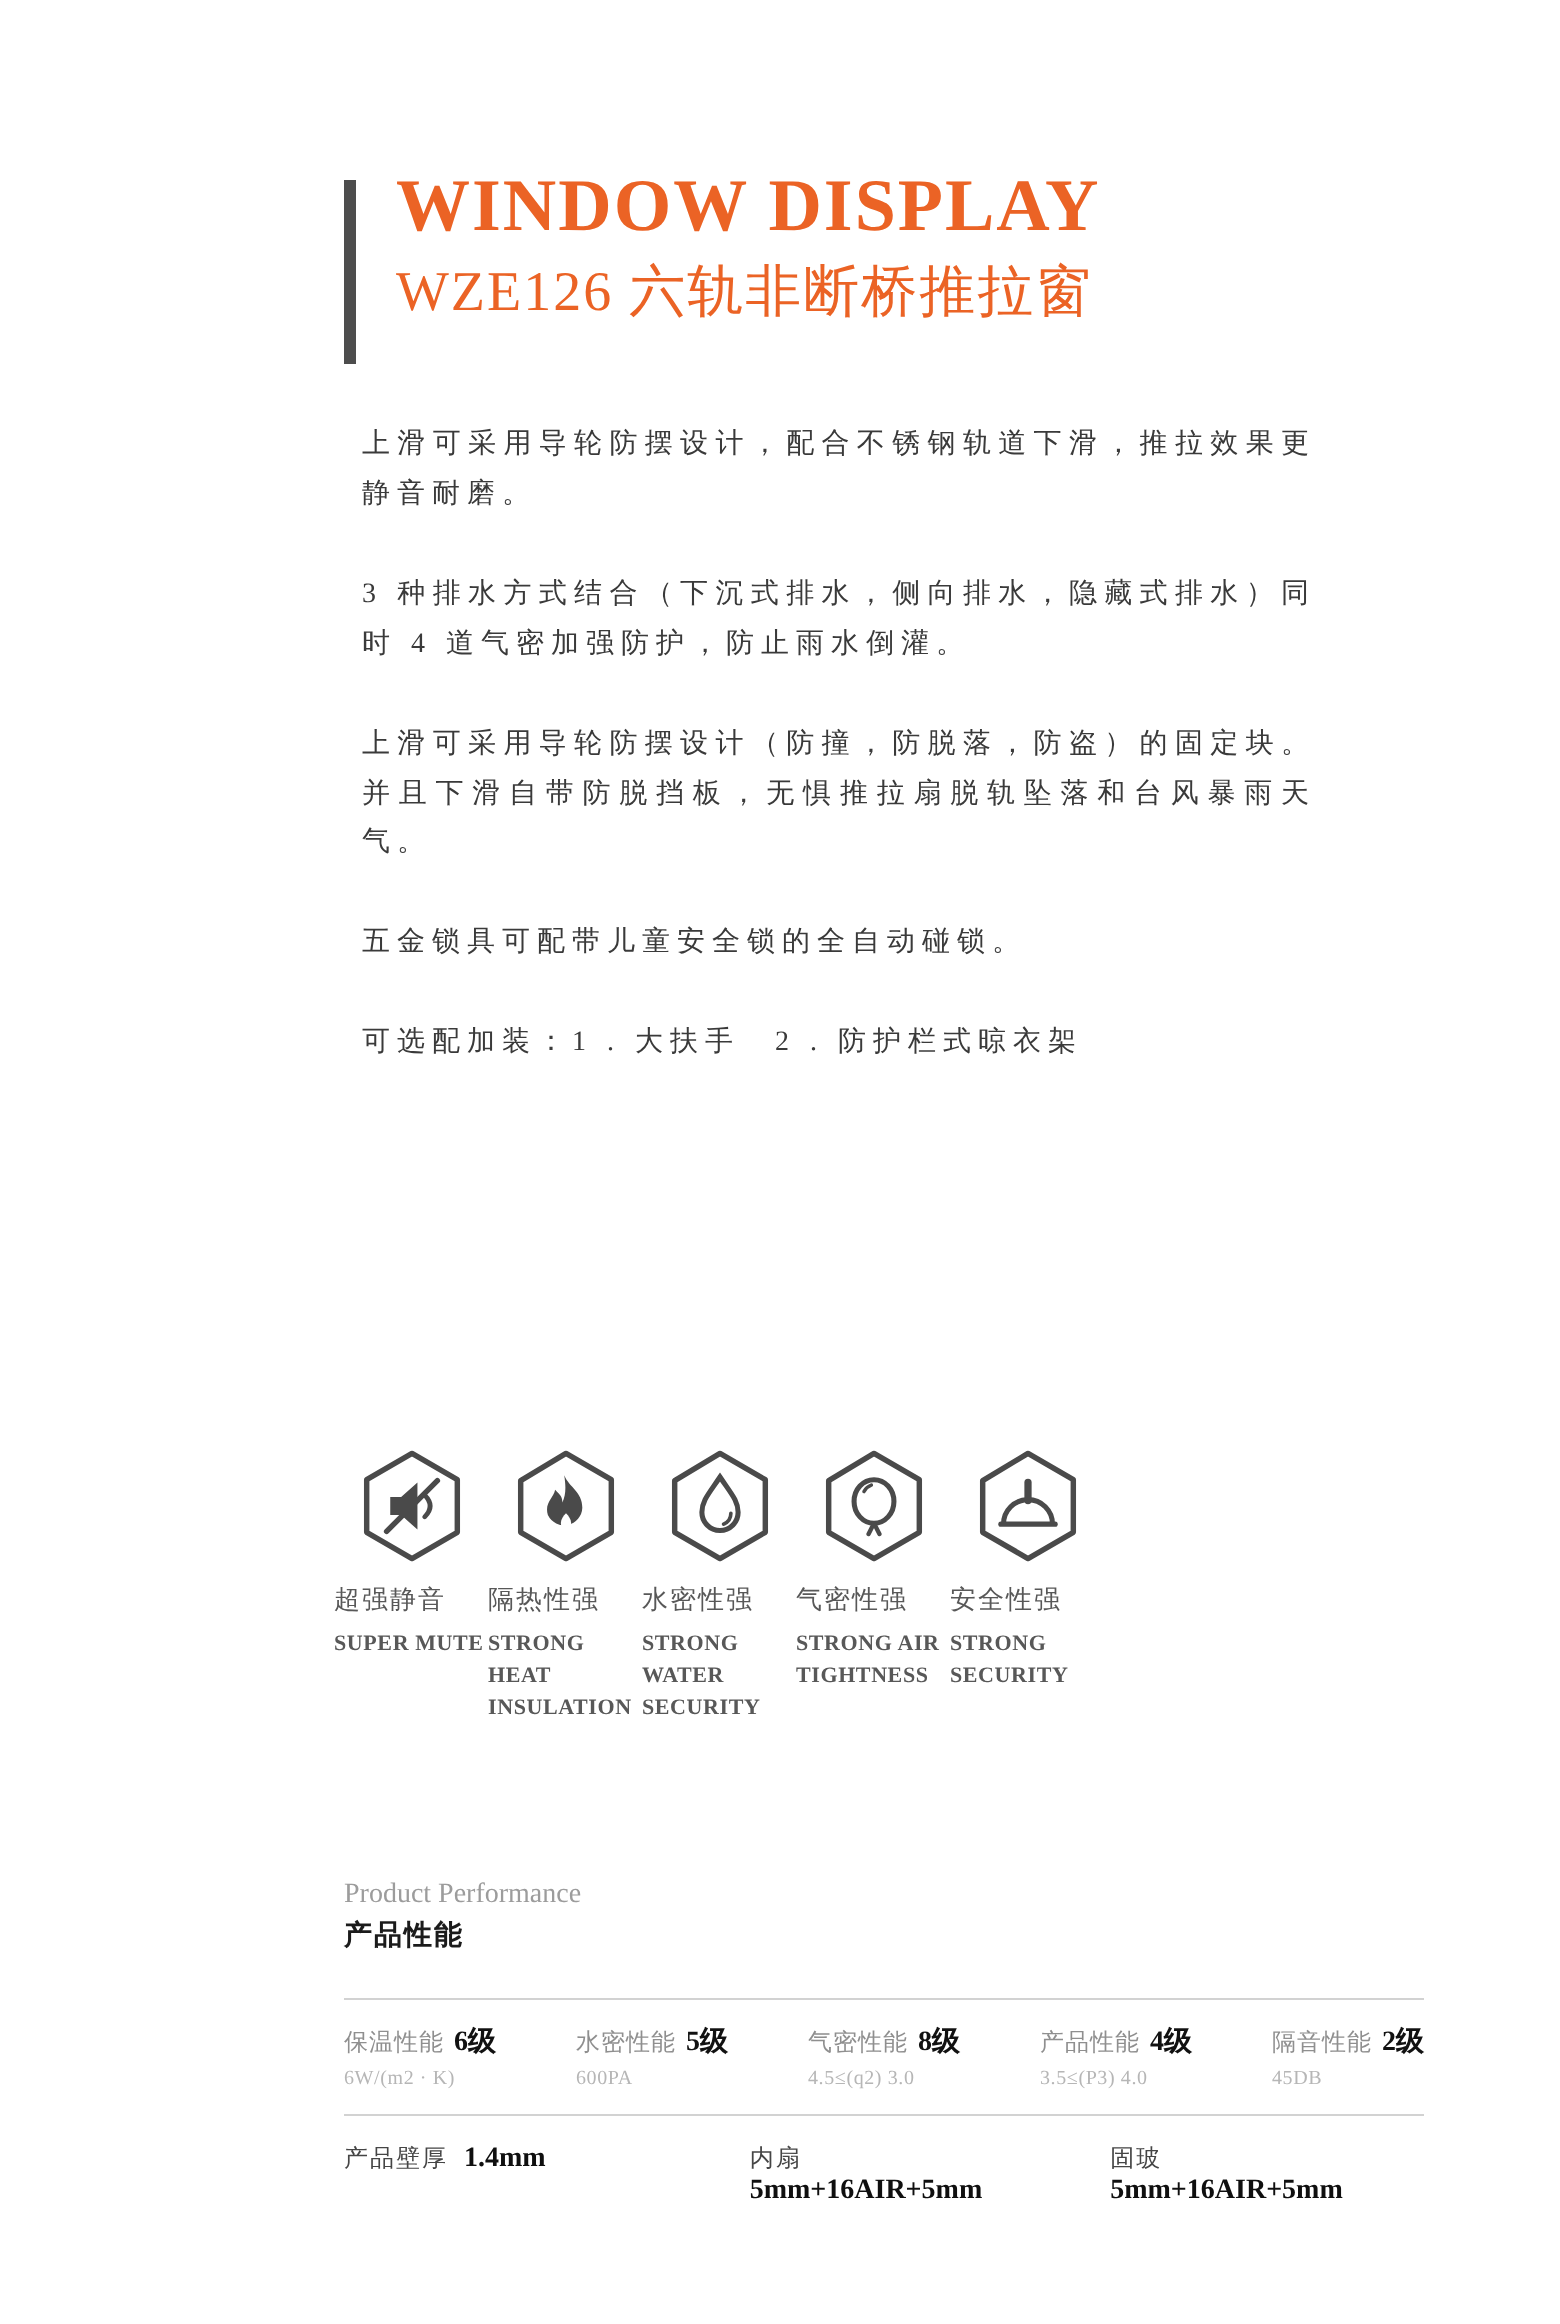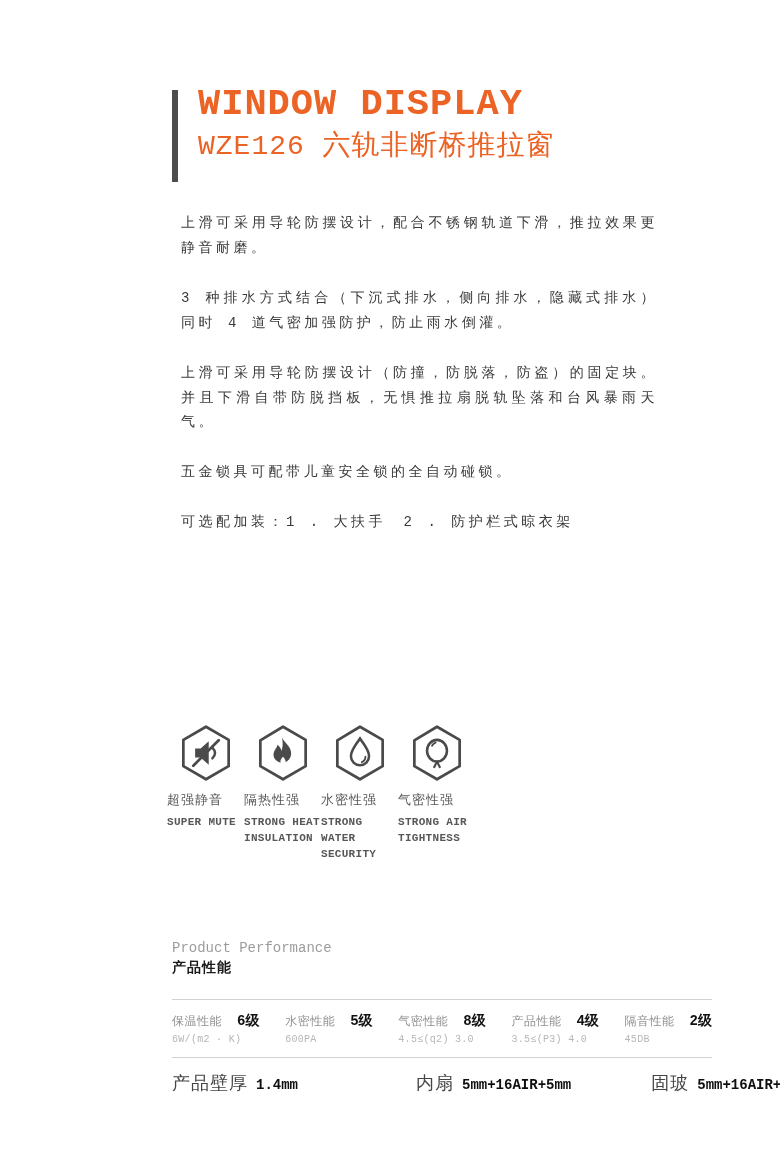--- a/index.html
+++ b/index.html
@@ -1,17 +1,17 @@
 <!DOCTYPE html>
 <html><head>
 <meta charset="utf-8">
 <style>
   html,body{margin:0;padding:0;background:#fff;}
   .page{position:relative;width:780px;height:1162px;background:#fff;overflow:hidden;
-        font-family:Liberation Mono, monospace;color:#3d3d3d;}
+        font-family:Liberation Serif, serif;color:#3d3d3d;}
 
   
   .header{position:absolute;left:172px;top:84px;}
   .accent-bar{position:absolute;left:0;top:6px;width:6px;height:92px;background:#4d4d4d;}
   .header-text{margin-left:26px;}
   .title{margin:0;font-size:37px;line-height:1.1;font-weight:800;color:#EB6325;letter-spacing:1px;}
   .subtitle{margin:7px 0 0;font-size:28px;line-height:1.1;font-weight:400;color:#EB6325;letter-spacing:1px;}
 
   
   .desc{position:absolute;left:181px;top:195px;width:477px;}
@@ -27,26 +27,26 @@
 
   
   .performance{position:absolute;left:172px;top:940px;width:540px;}
   .perf-en{font-size:14px;color:#9c9c9c;}
   .perf-cn{margin-top:3px;font-size:14px;font-weight:700;color:#1b1b1b;letter-spacing:1px;}
   .rule{border:none;border-top:1px solid #d2d2d2;margin:0;}
   .rule.r1{margin-top:22px;}
   .rule.r2{margin-top:12px;}
   .metrics{display:flex;justify-content:space-between;margin-top:12px;}
   .metric-top{white-space:nowrap;font-size:12px;color:#8f8f8f;letter-spacing:.5px;}
-  .metric-top b{font-size:14px;color:#111;margin-left:15px;letter-spacing:0;}
+  .metric-top b{font-size:14px;color:#111;margin-left:5px;letter-spacing:0;}
   .metric-detail{margin-top:4px;font-size:10px;color:#b6b6b6;letter-spacing:.3px;}
   .specs{display:flex;align-items:baseline;margin-top:13px;white-space:nowrap;}
   .spec{display:flex;align-items:baseline;}
-  .spec + .spec{margin-left:80px;}
-  .spec .s-label{font-size:18px;color:#454545;letter-spacing:1px;}
+  .spec + .spec{margin-left:56px;flex-direction:column;}
+  .spec .s-label{font-size:12px;color:#454545;letter-spacing:1px;}
   .spec .s-value{margin-left:8px;font-size:14px;font-weight:700;color:#0f0f0f;}
   .spec.first .s-value{margin-right:38px;}
 </style>
 </head>
 <body>
 
 <div class="page">
 
   <div class="header">
     <div class="accent-bar"></div>
@@ -101,20 +101,30 @@
       <svg viewBox="0 0 64 64">
         <polygon points="32,3 57,17.5 57,46.5 32,61 7,46.5 7,18" fill="none" stroke="#4a4a4a" stroke-width="3" stroke-linejoin="round"></polygon>
         <ellipse cx="32" cy="29.5" rx="11" ry="12" fill="none" stroke="#4a4a4a" stroke-width="2.8"></ellipse>
         <path d="M26.5 24 a7 8 0 0 1 4 -3.5" fill="none" stroke="#4a4a4a" stroke-width="2" stroke-linecap="round"></path>
         <path d="M32 41.5 l-3 6 m3 -6 l3 6" fill="none" stroke="#4a4a4a" stroke-width="2.4" stroke-linecap="round"></path>
       </svg>
       <div class="cn">气密性强</div>
       <div class="en">STRONG AIR TIGHTNESS</div>
     </div>
 
+    <div class="feature">
+      <svg viewBox="0 0 64 64">
+        <polygon points="32,3 57,17.5 57,46.5 32,61 7,46.5 7,18" fill="none" stroke="#4a4a4a" stroke-width="3" stroke-linejoin="round"></polygon>
+        <path d="M18.5 42 a13.5 13.5 0 0 1 27 0" fill="none" stroke="#4a4a4a" stroke-width="2.8"></path>
+        <path d="M17 42 h30" stroke="#4a4a4a" stroke-width="2.8" stroke-linecap="round"></path>
+        <path d="M32 19 v10" stroke="#4a4a4a" stroke-width="4" stroke-linecap="round"></path>
+      </svg>
+      <div class="cn">安全性强</div>
+      <div class="en">STRONG SECURITY</div>
+    </div>
 
   </div>
 
   <div class="performance">
     <div class="perf-en">Product Performance</div>
     <div class="perf-cn">产品性能</div>
     <hr class="rule r1">
 
     <div class="metrics">
       <div class="metric">

